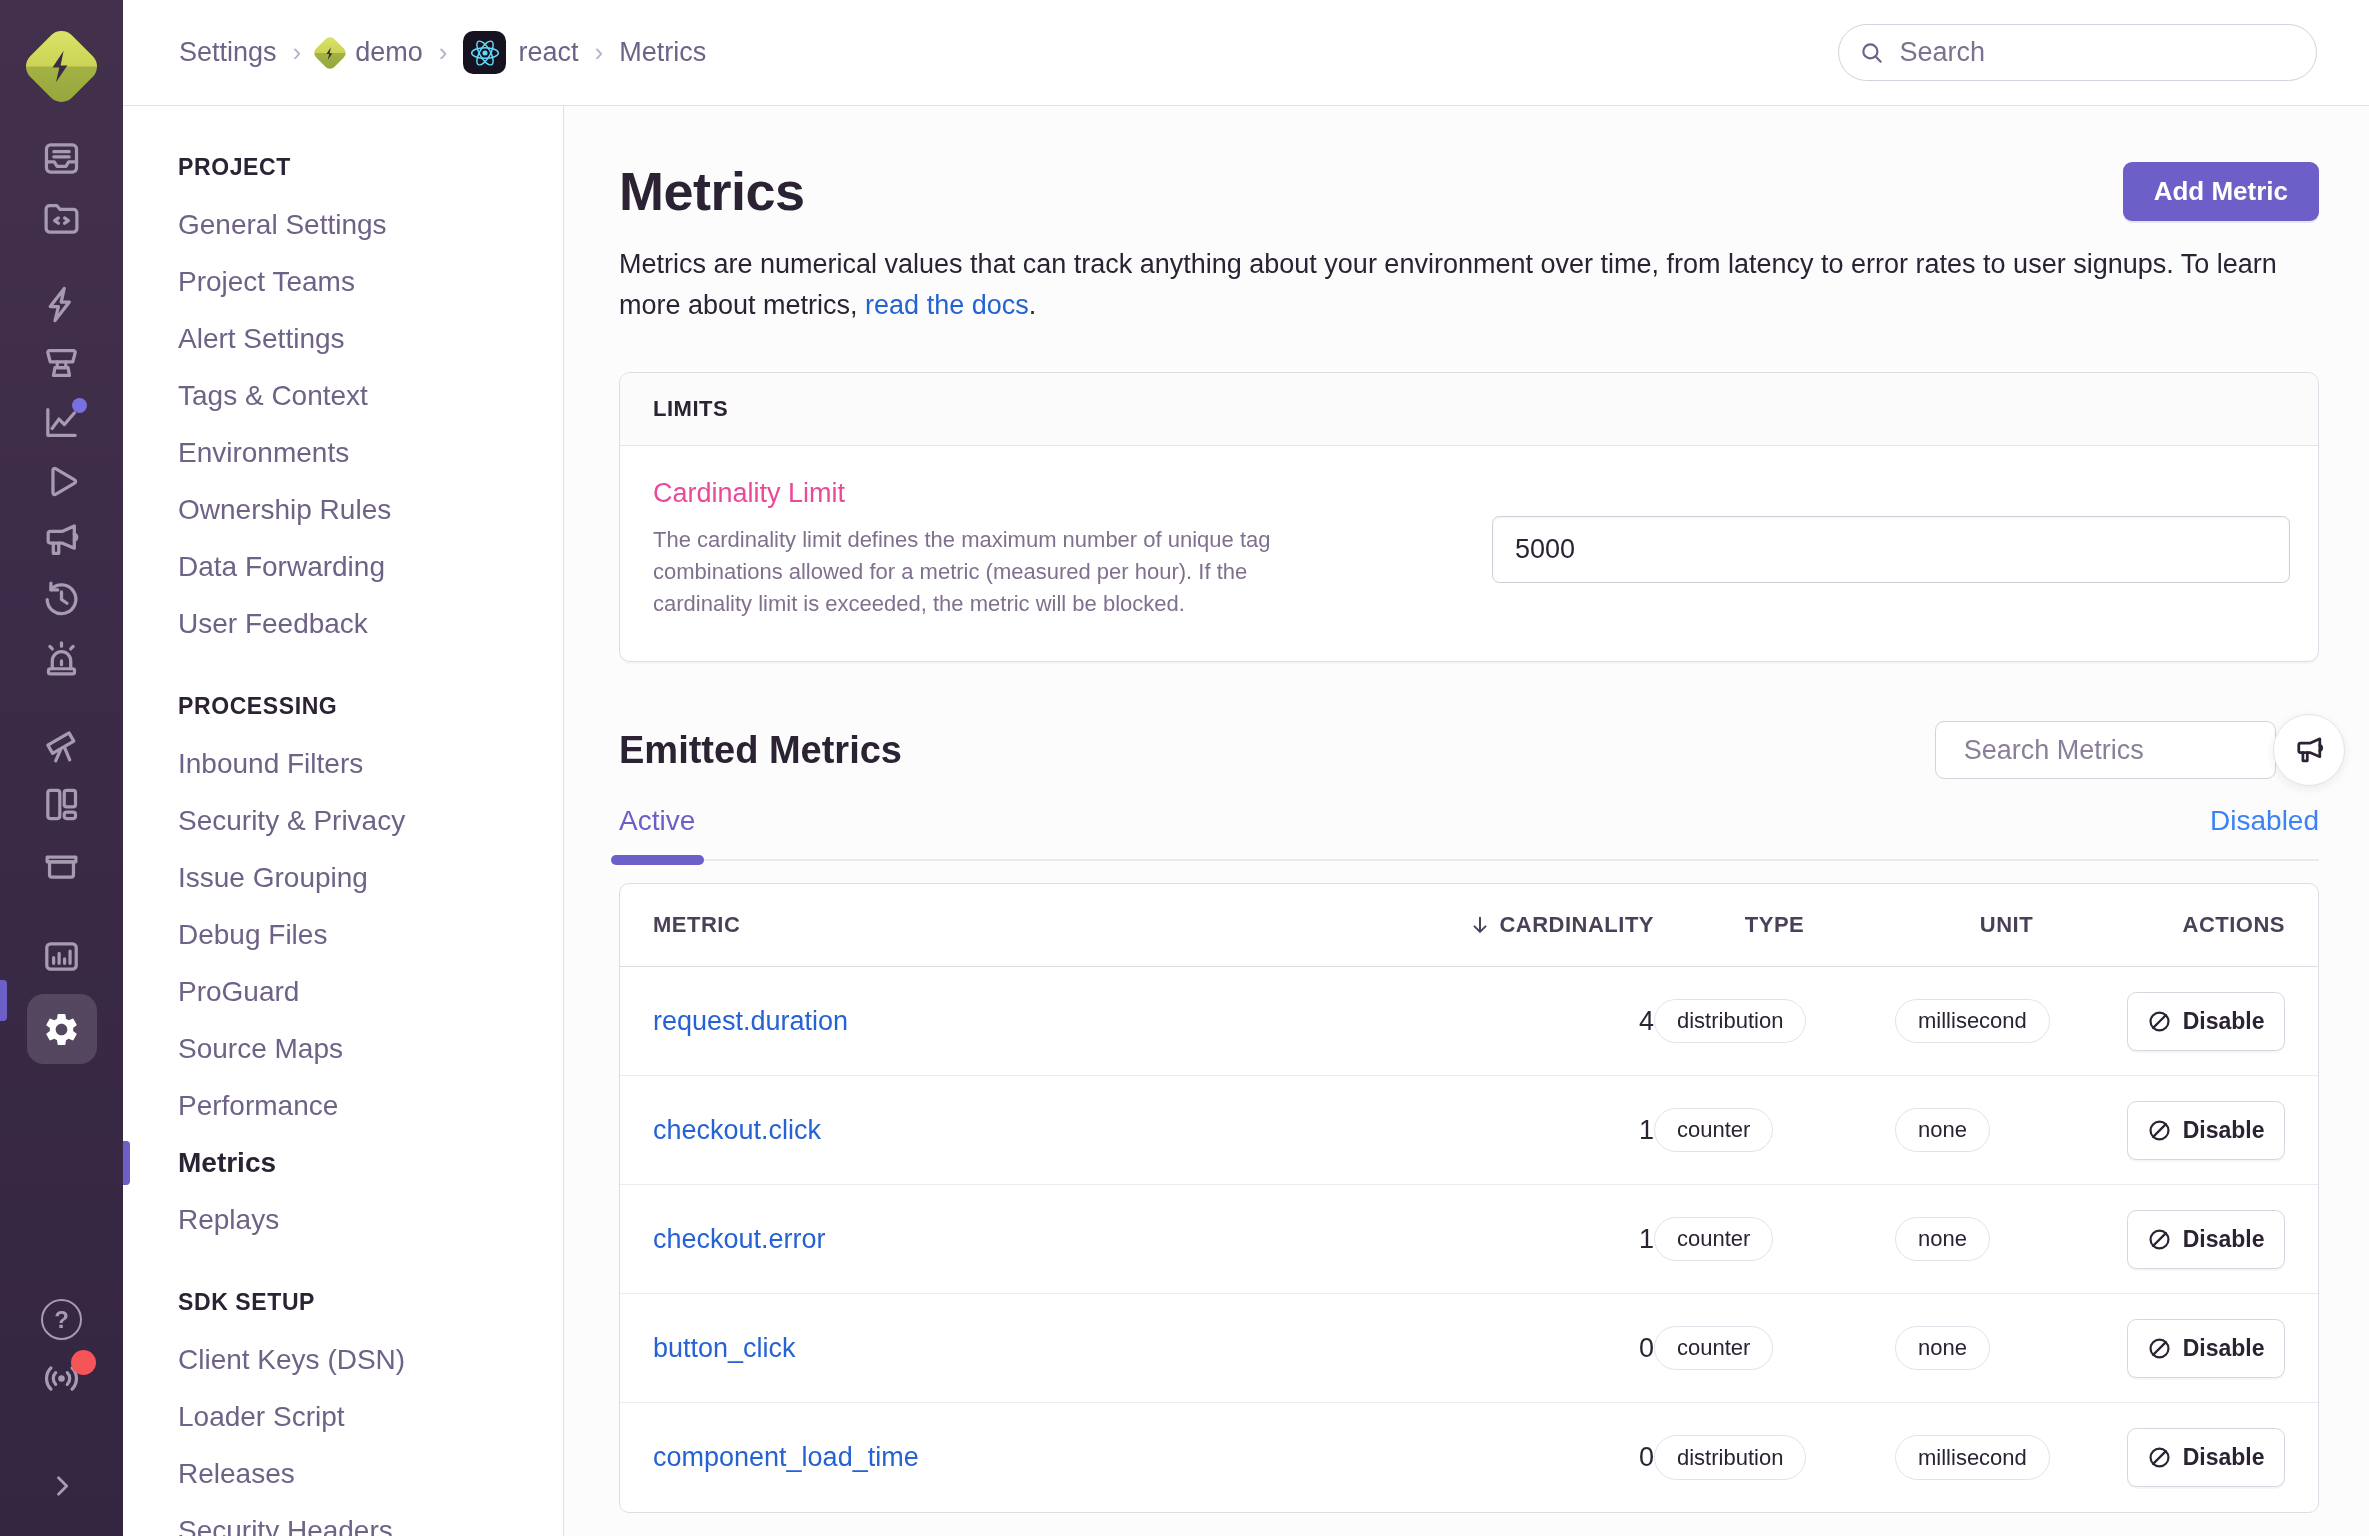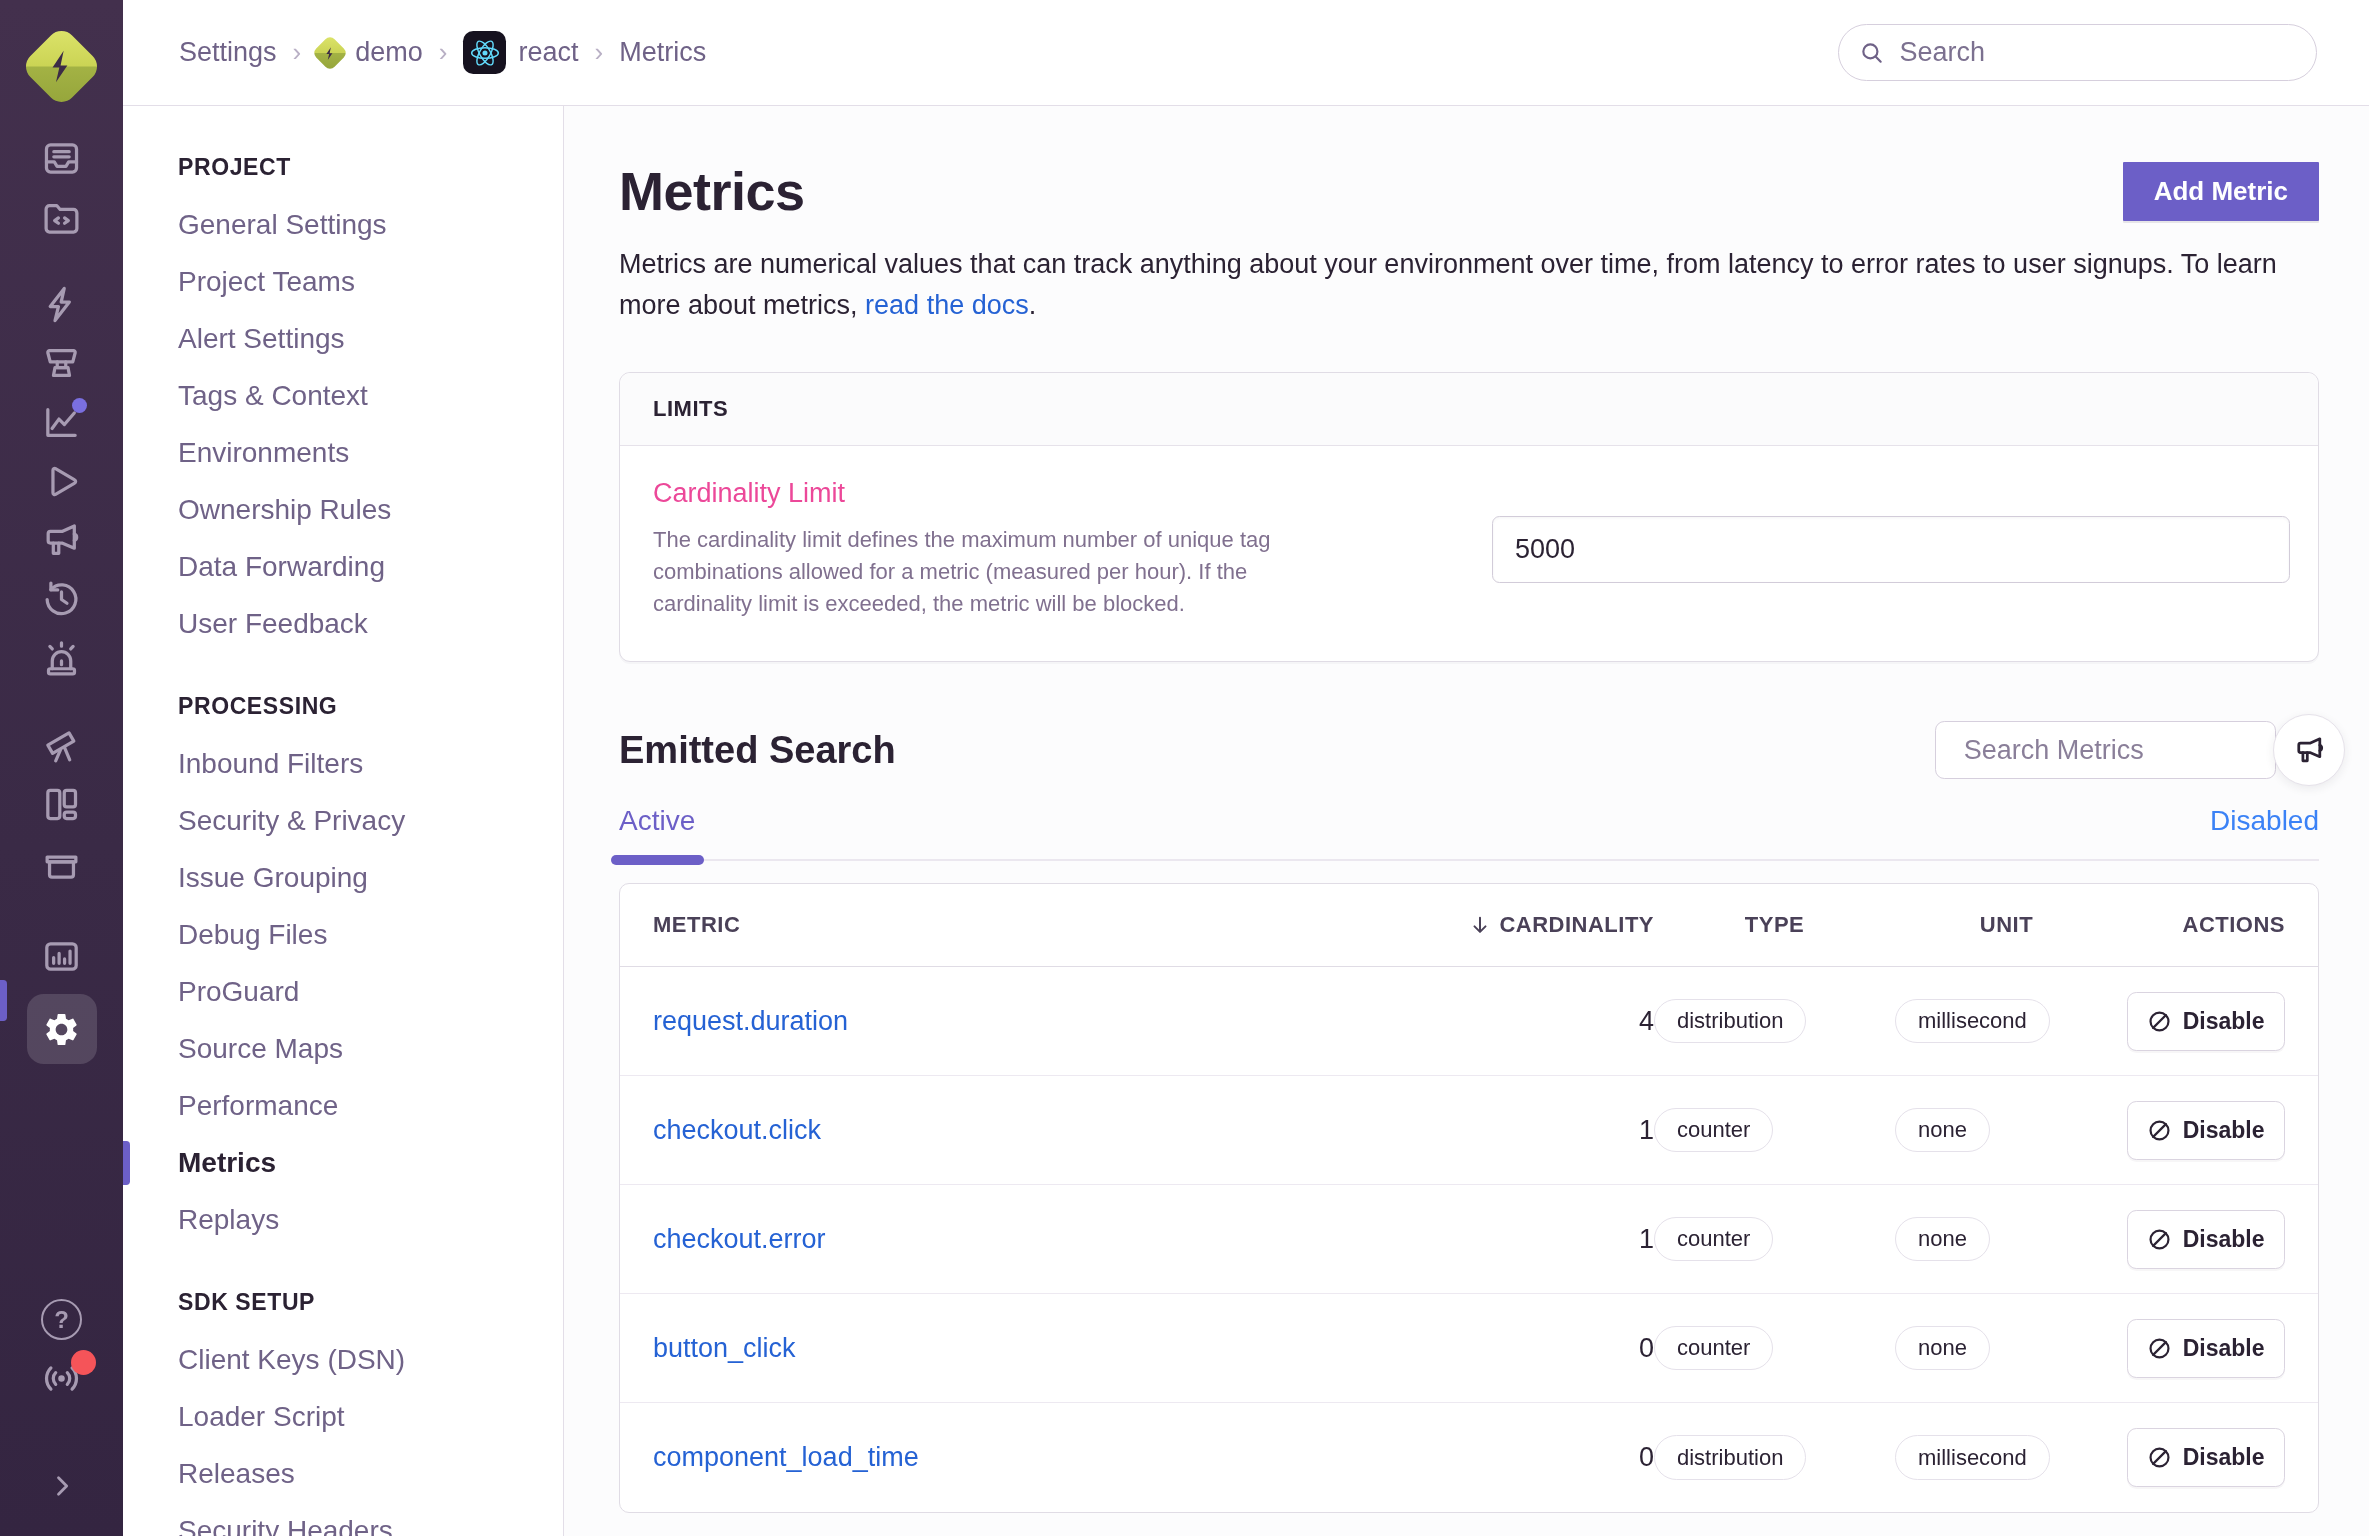--- a/index.html
+++ b/index.html
@@ -91,21 +91,21 @@
   .nav-item.active::before {
     content:""; position:absolute; left:-55px; top:6.5px; width:6.5px; height:44px;
     background:#6C5FC7; border-radius:0 3.7px 3.7px 0;
   }
 
   
   .main { flex:1; background:#FCFCFD; padding:54px 50px 0 55px; min-width:0; }
   .page-head { display:flex; align-items:center; justify-content:space-between; }
   .page-title { font-size:54px; font-weight:bold; letter-spacing:-0.5px; }
   .add-btn {
-    height:59px; padding:0 31px; border:none; border-radius:1px;
+    height:59px; padding:0 31px; border:none; border-radius:9px;
     background:#6C5FC7; color:#fff; font-size:26px; font-weight:bold;
     font-family:"Liberation Sans", sans-serif; cursor:pointer;
     box-shadow:0 1.9px 0 rgba(43,34,51,0.10);
   }
   .desc { margin-top:22px; font-size:27px; line-height:41px; color:#2B2233; }
   .doc-link { color:#2562D4; text-decoration:none; cursor:pointer; }
 
   .panel {
     margin-top:46px; background:#fff; border:0.9px solid #E0DCE5; border-radius:11px;
     box-shadow:0 1.9px 0 rgba(43,34,51,0.03);
@@ -388,21 +388,21 @@
           <div class="panel-body">
             <div>
               <div class="field-label">Cardinality Limit</div>
               <div class="field-help">The cardinality limit defines the maximum number of unique tag combinations allowed for a metric (measured per hour). If the cardinality limit is exceeded, the metric will be blocked.</div>
             </div>
             <input class="limit-input" type="text" value="5000" style="">
           </div>
         </section>
 
         <div class="emitted-head">
-          <h2 class="section-title">Emitted Search</h2>
+          <h2 class="section-title">Emitted Metrics</h2>
           <div class="metrics-search">
             <svg width="24" height="24" viewBox="0 0 24 24" fill="none" stroke="#6F6287" stroke-width="2" stroke-linecap="round">
               <circle cx="10.5" cy="10.5" r="6.5"></circle>
                 <path d="M15.5 15.5 20 20"></path>
             </svg>
             <input type="text" placeholder="Search Metrics" style="">
           </div>
           <div class="fab">
             <svg width="33" height="33" viewBox="0 0 24 24" fill="none" stroke="#2B2233" stroke-width="2" stroke-linecap="round" stroke-linejoin="round">
               <path d="M19.5 3.5v13l-7.2-3H5.5a1.3 1.3 0 0 1-1.3-1.3V8a1.3 1.3 0 0 1 1.3-1.3h6.8l7.2-3.2z"></path>

